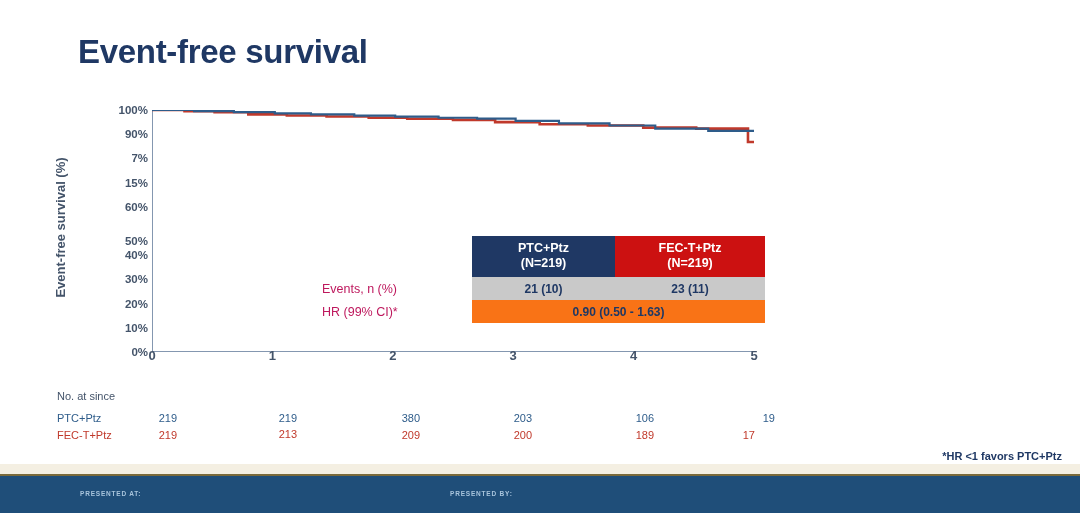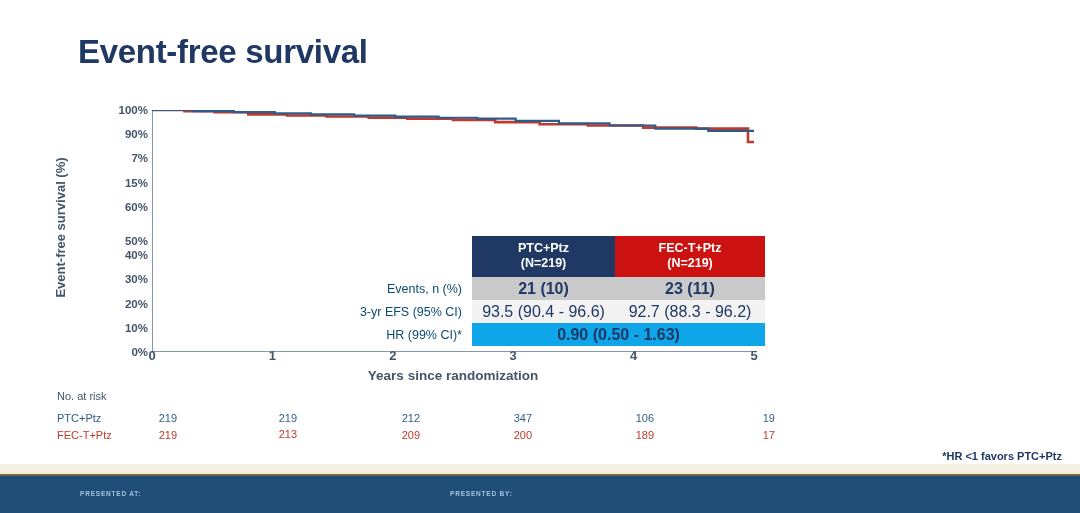--- a/index.html
+++ b/index.html
@@ -46,41 +46,41 @@
   }
   #curves{position:absolute;left:152px;top:10px;width:602px;height:242px;}
   
   #stats-table{
     position:absolute;left:322px;top:236px;
     font-size:12.5px;
   }
   #stats-table table{border-collapse:collapse;}
   #stats-table td,#stats-table th{padding:0;}
   .lbl-cell{
-    width:140px;text-align:right;padding-right:10px !important;
-    font-size:12.5px;color:#0c4a6e;font-weight:normal;
+    width:140px;padding-right:10px !important;
+    font-size:12.5px;color:#be185d;font-weight:normal;
     background:#ffffff;height:23px;vertical-align:middle;
   }
   .hdr-blue{
     background:#1F3864;color:#ffffff;font-weight:bold;
     width:143px;text-align:center;line-height:15px;
     padding:5px 0 6px 0 !important;font-size:12.5px;
   }
   .hdr-red{
     background:#CC1111;color:#ffffff;font-weight:bold;
     width:150px;text-align:center;line-height:15px;
     padding:5px 0 6px 0 !important;font-size:12.5px;
   }
   .val-cell{
     text-align:center;font-weight:bold;color:#1F3864;
-    height:23px;vertical-align:middle;font-size:16px;
+    height:23px;vertical-align:middle;font-size:12px;
   }
   .row-gray .val-cell{background:#C9C9C9;}
   .row-light .val-cell{background:#F2F2F2;font-weight:normal;}
-  .row-gray2 .val-cell{background:#0ea5e9;}
+  .row-gray2 .val-cell{background:#f97316;}
   
   #risk{position:absolute;left:0;top:390px;width:1080px;}
   #risk-caption{
     position:absolute;left:57px;top:0;font-size:11px;color:#44546A;
   }
   .risk-rowlabel{position:absolute;font-size:11px;}
   .risk-num{position:absolute;font-size:11px;text-align:right;width:40px;transform:translateX(-50%);}
   .blue-txt{color:#2E5C8A;}
   .red-txt{color:#C0392B;}
   
@@ -132,21 +132,20 @@
 
   <div id="xticks-wrap">
       <div class="xtick" style="left: 152px;">0</div>
       <div class="xtick" style="left: 272.4px;">1</div>
       <div class="xtick" style="left: 392.8px;">2</div>
       <div class="xtick" style="left: 513.2px;">3</div>
       <div class="xtick" style="left: 633.6px;">4</div>
       <div class="xtick" style="left: 754px;">5</div>
     </div>
 
-  <div id="xaxis-title">Years since randomization</div>
 </div>
 
 <div id="stats-table">
   <table>
     <tbody>
         <tr>
       <td class="lbl-cell"></td>
       <td class="hdr-blue">
         <div>PTC+Ptz</div>
         <div>(N=219)</div>
@@ -154,49 +153,44 @@
       <td class="hdr-red">
         <div>FEC-T+Ptz</div>
         <div>(N=219)</div>
       </td>
     </tr>
     <tr class="row-gray">
       <td class="lbl-cell">Events, n (%)</td>
       <td class="val-cell">21 (10)</td>
       <td class="val-cell">23 (11)</td>
     </tr>
-    <tr class="row-light">
-      <td class="lbl-cell">3-yr EFS (95% CI)</td>
-      <td class="val-cell">93.5 (90.4 - 96.6)</td>
-      <td class="val-cell">92.7 (88.3 - 96.2)</td>
-    </tr>
     <tr class="row-gray2">
       <td class="lbl-cell">HR (99% CI)*</td>
       <td class="val-cell" colspan="2">0.90 (0.50 - 1.63)</td>
     </tr>
   </tbody>
     </table>
 </div>
 
 <div id="risk">
-  <div id="risk-caption">No. at risk</div>
+  <div id="risk-caption">No. at since</div>
 <div class="risk-rowlabel blue-txt" style="left: 57px; top: 22px;">PTC+Ptz</div>
     <div class="risk-num blue-txt" style="left: 157px; top: 22px;">219</div>
     <div class="risk-num blue-txt" style="left: 277px; top: 22px;">219</div>
-    <div class="risk-num blue-txt" style="left: 400px; top: 22px;">212</div>
-    <div class="risk-num blue-txt" style="left: 512px; top: 22px;">347</div>
+    <div class="risk-num blue-txt" style="left: 400px; top: 22px;">380</div>
+    <div class="risk-num blue-txt" style="left: 512px; top: 22px;">203</div>
     <div class="risk-num blue-txt" style="left: 634px; top: 22px;">106</div>
     <div class="risk-num blue-txt" style="left: 755px; top: 22px;">19</div>
     <div class="risk-rowlabel red-txt" style="left: 57px; top: 39px;">FEC-T+Ptz</div>
     <div class="risk-num red-txt" style="left: 157px; top: 39px;">219</div>
     <div class="risk-num red-txt" style="left: 277px; top: 38px;">213</div>
     <div class="risk-num red-txt" style="left: 400px; top: 39px;">209</div>
     <div class="risk-num red-txt" style="left: 512px; top: 39px;">200</div>
     <div class="risk-num red-txt" style="left: 634px; top: 39px;">189</div>
-    <div class="risk-num red-txt" style="left: 755px; top: 39px;">17</div>
+    <div class="risk-num red-txt" style="left: 735px; top: 39px;">17</div>
   </div>
 
 <div id="footnote">*HR &lt;1 favors PTC+Ptz</div>
 
 <div id="gold-strip"></div>
 <div id="gold-line"></div>
 <div id="footer">
   <div class="foot-label" style="left:80px;">PRESENTED AT:</div>
 
   <div class="foot-label" style="left:450px;">PRESENTED BY:</div>

